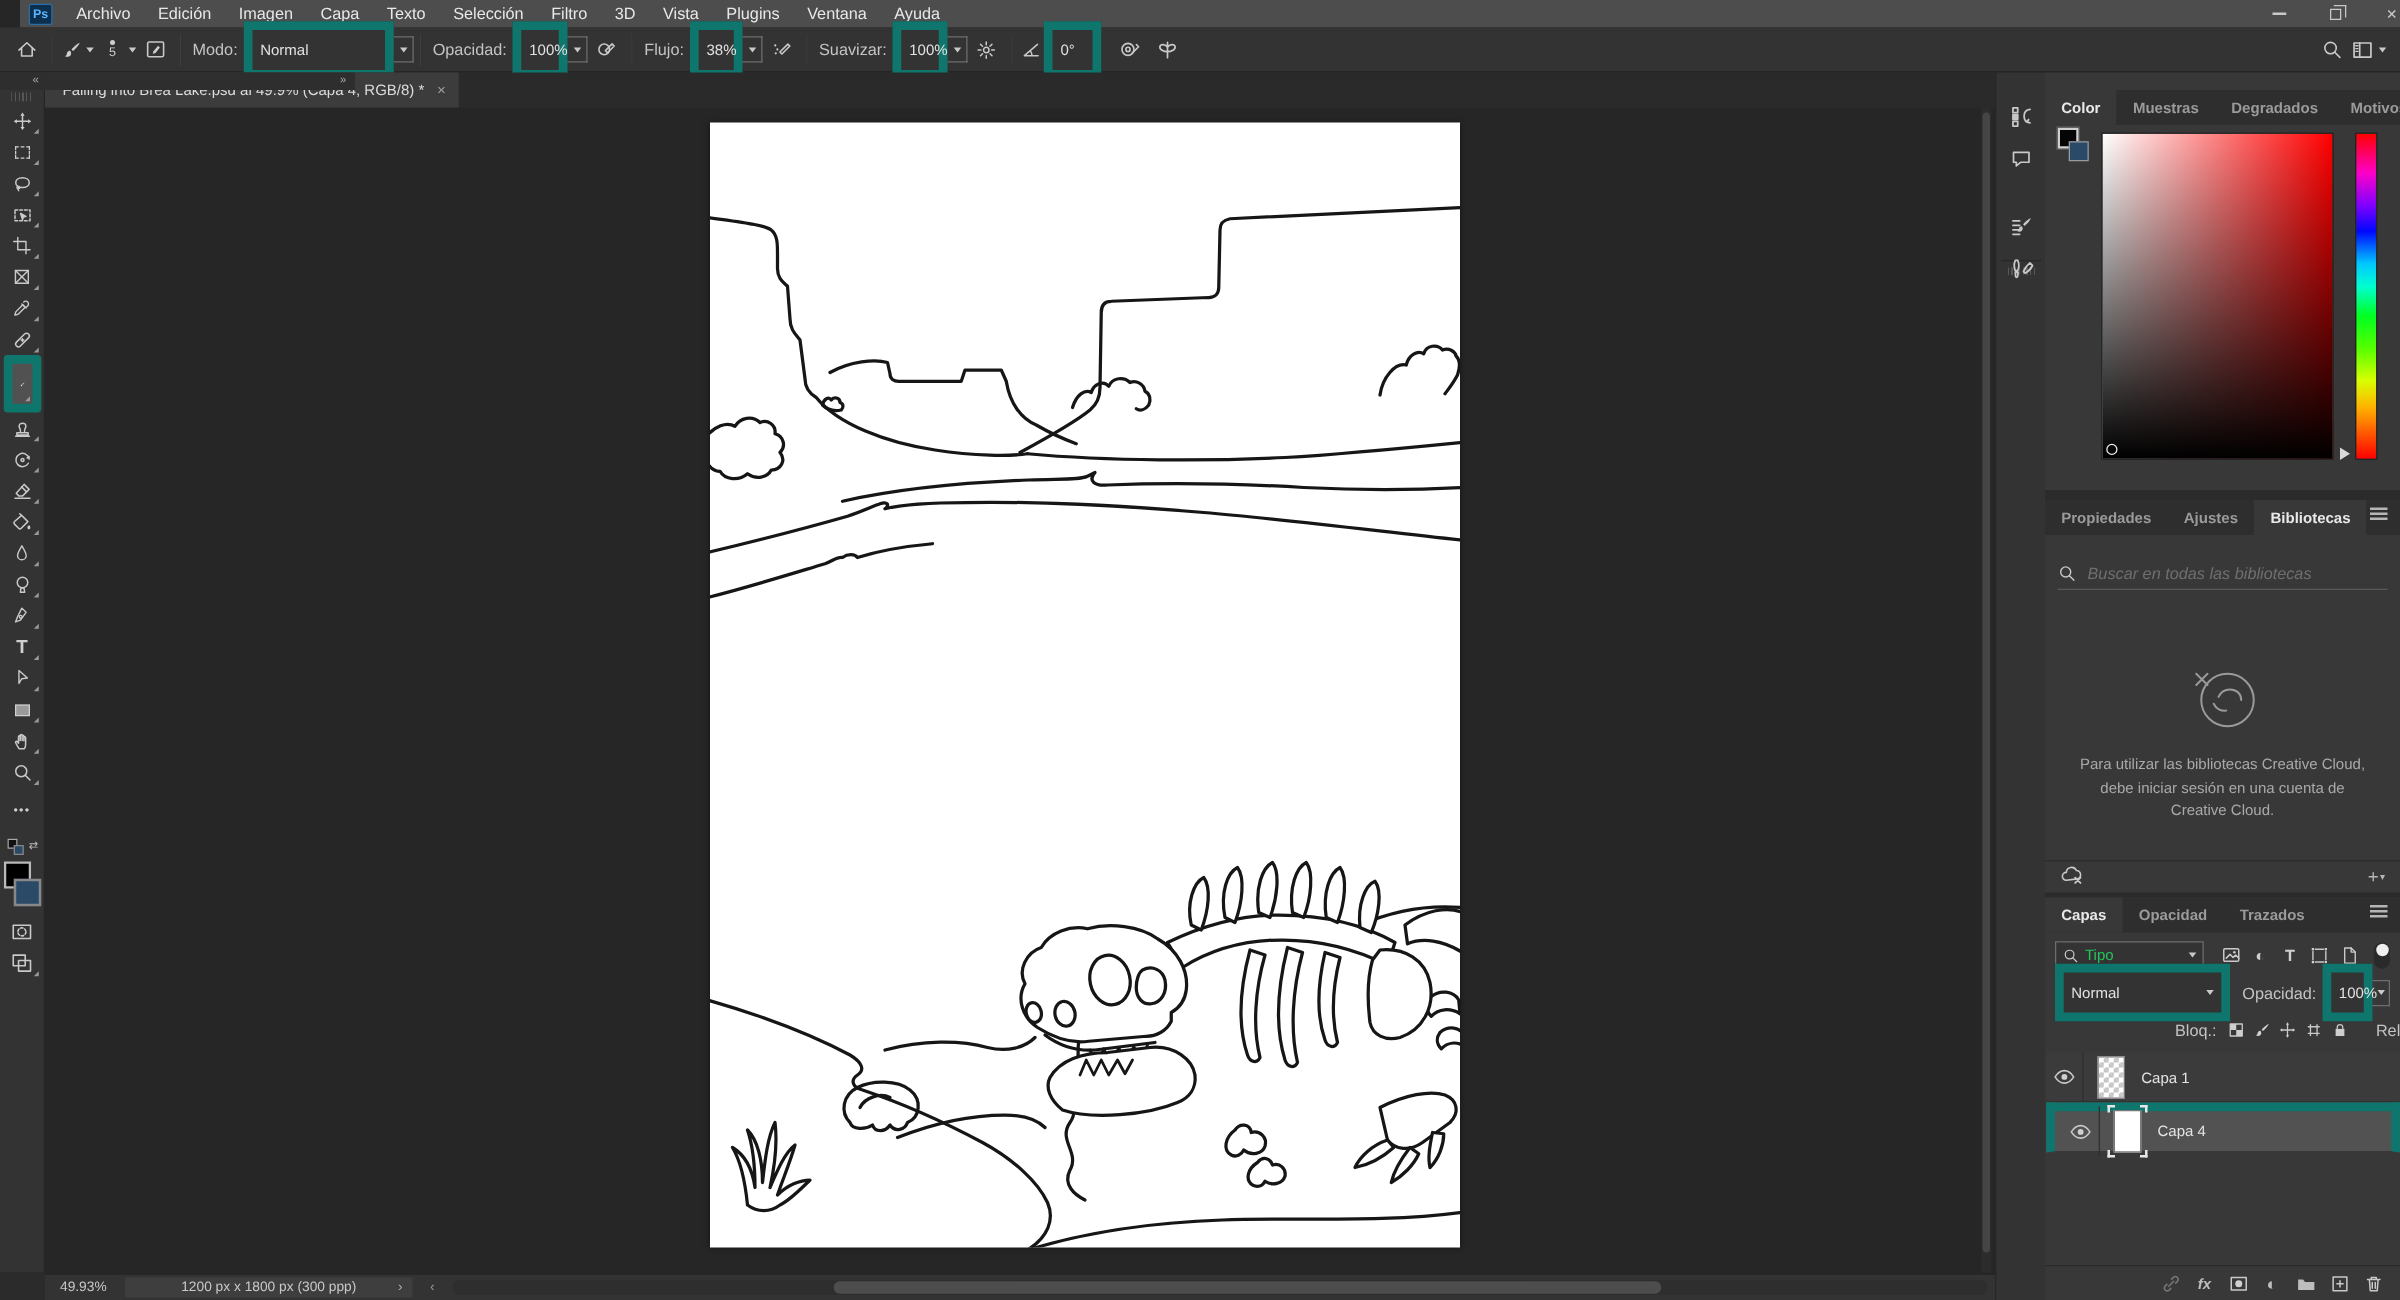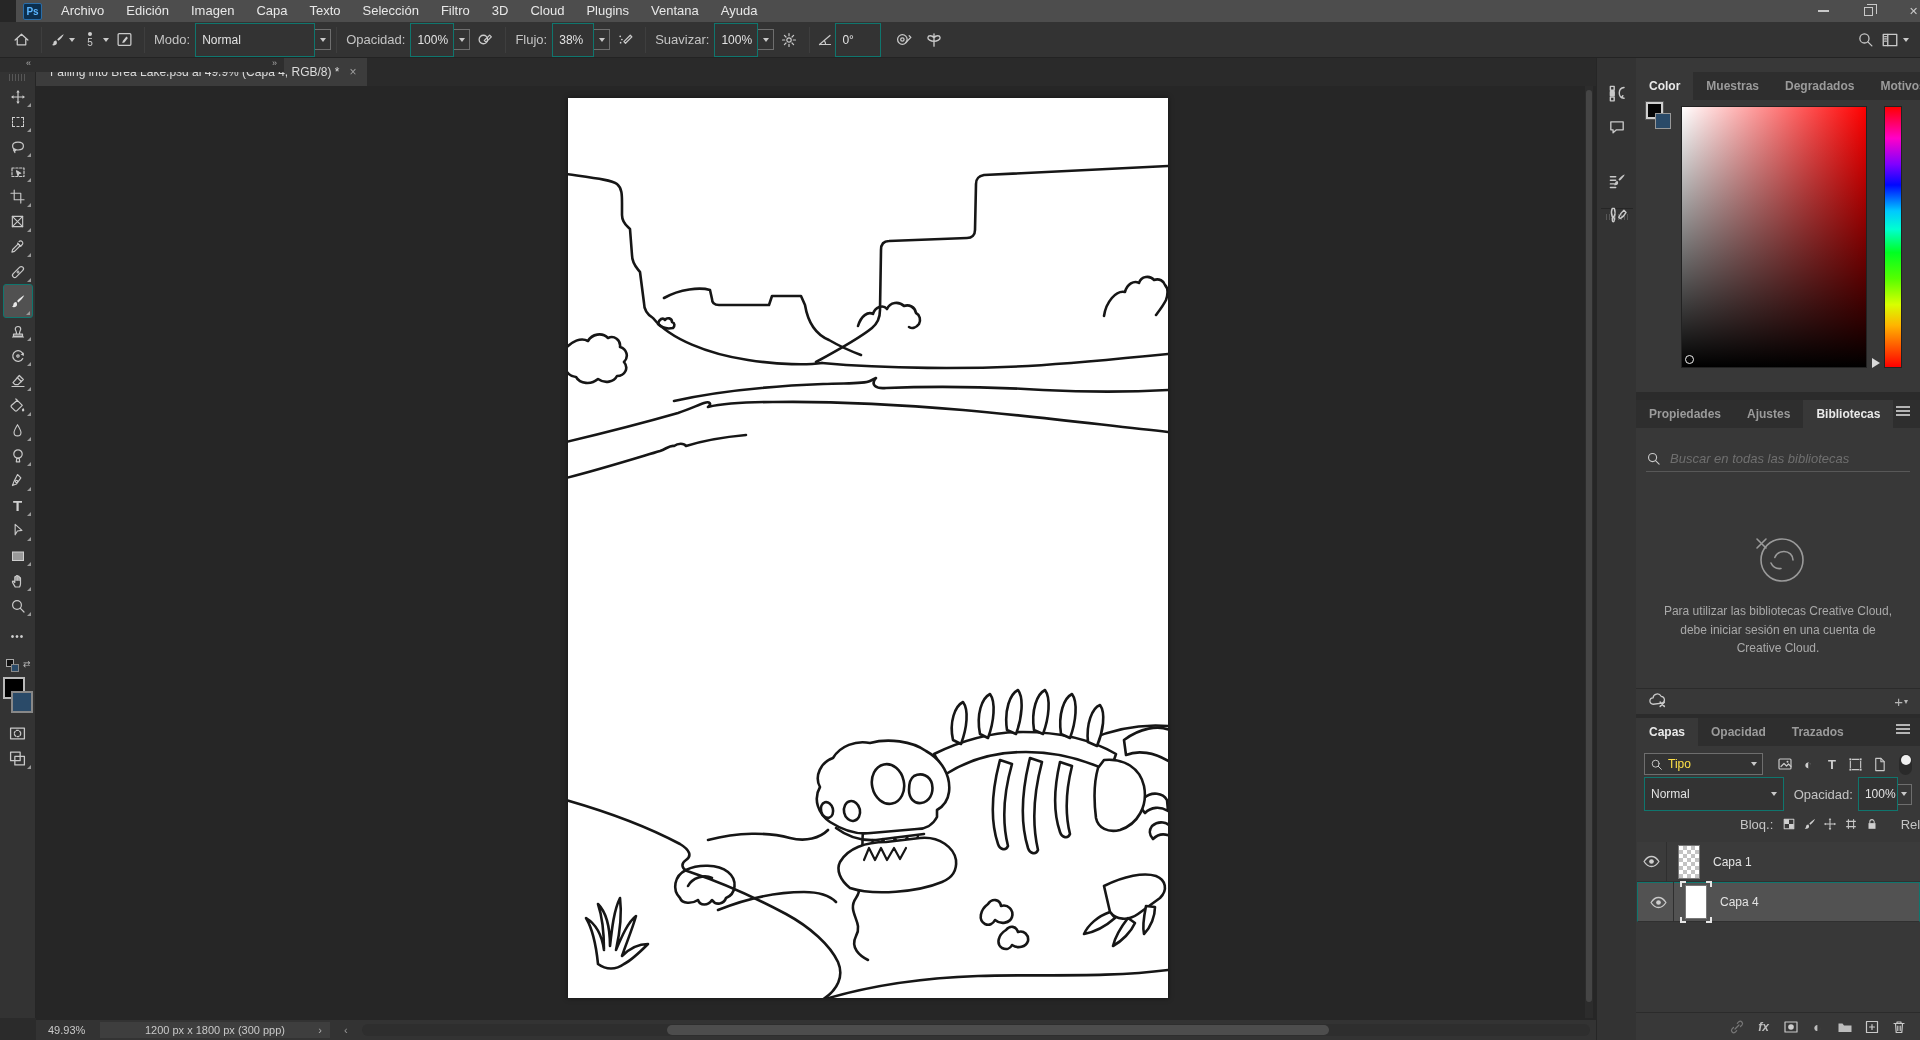--- a/index.html
+++ b/index.html
@@ -16,21 +16,21 @@
   .winbtn { width:45px; height:22px; display:flex; align-items:center; justify-content:center; color:#c9c9c9; font-size:11px; }
   .min-bar { width:11px; height:2px; background:#c9c9c9; }
   .restore-sq { width:9px; height:9px; border:1.5px solid #c9c9c9; position:relative; }
   .restore-sq::before { content:""; position:absolute; left:2px; top:-4px; width:9px; height:9px; border:1.5px solid #c9c9c9; border-bottom:none; border-left:none; }
 
   
   #optionsbar { left:0; top:22px; width:1920px; height:36px; background:#333333; border-bottom:1px solid #232323; display:flex; align-items:center; }
   .ob-ic { width:30px; height:26px; display:flex; align-items:center; justify-content:center; color:#cfcfcf; flex:none; }
   .vsep { width:1px; height:26px; background:#272727; border-right:1px solid #3e3e3e; margin:0 5px; flex:none; }
   .ob-label { font-size:13px; color:#c4c4c4; margin:0 5px 0 4px; white-space:nowrap; }
-  .sel { height:21px; border:1px solid #0f766e; background:#333333; display:flex; align-items:center; font-size:12px; color:#e2e2e2; padding:16px 6px; }
+  .sel { height:21px; border:7px solid #0f766e; background:#333333; display:flex; align-items:center; font-size:12px; color:#e2e2e2; padding:16px 6px; }
   .chevbox { height:21px; width:16px; border:1px solid #6e6e6e; border-left:none; display:flex; align-items:center; justify-content:center; }
   .tri-dn { width:0; height:0; border-left:4px solid transparent; border-right:4px solid transparent; border-top:5px solid #c9c9c9; }
   .tri-dn.sm { border-left-width:3px; border-right-width:3px; border-top-width:4px; }
   #brush-preset { display:flex; flex-direction:column; align-items:center; justify-content:center; width:26px; height:28px; color:#cfcfcf; }
   #brush-preset .dot { width:4px; height:4px; border-radius:50%; background:#cfcfcf; margin-bottom:2px; }
   #brush-preset .num { font-size:10px; line-height:10px; }
   #ob-right { margin-left:auto; display:flex; align-items:center; margin-right:10px; }
   svg.ic { stroke:#c9c9c9; fill:none; stroke-width:1.2; stroke-linecap:round; stroke-linejoin:round; }
 
   
@@ -95,21 +95,21 @@
   #lib-search { left:1646px; top:446px; width:264px; height:26px; display:flex; align-items:center; border-bottom:1px solid #585858; }
   #lib-search .ph { font-size:13px; font-style:italic; color:#6f6f6f; margin-left:9px; }
   #cc-logo { left:1748px; top:530px; width:62px; height:56px; }
   #lib-msg { left:1660px; top:602px; width:236px; font-size:12px; color:#a9a9a9; text-align:center; line-height:1.55; }
   #lib-bottom { left:1636px; top:688px; width:284px; height:26px; border-top:1px solid #2b2b2b; display:flex; align-items:center; }
   #lib-bottom .cloudx { margin-left:12px; }
   #lib-bottom .plus { margin-left:auto; margin-right:12px; color:#b5b5b5; font-size:15px; display:flex; align-items:center; }
 
   
   #flt-row { left:1644px; top:752px; width:268px; height:24px; display:flex; align-items:center; }
-  #flt-sel { width:120px; height:22px; border:1px solid #6e6e6e; background:#333; display:flex; align-items:center; font-size:12px; color:#fde047; padding:0 5px;justify-content:space-between; }
+  #flt-sel { width:120px; height:22px; border:1px solid #6e6e6e; background:#333; display:flex; align-items:center; font-size:12px; color:#22c55e; padding:0 5px;justify-content:space-between; }
   #flt-sel .q { margin-right:5px; }
   #flt-sel .tri-dn { margin-left:auto; }
   .flt-ic { width:24px; display:flex; justify-content:center; color:#cfcfcf; font-size:13px; }
   #pill { width:13px; height:21px; background:#2a2a2a; border-radius:7px; position:relative; margin-left:8px; }
   #pill::before { content:""; position:absolute; left:1.5px; top:1.5px; width:10px; height:10px; border-radius:50%; background:#f0f0f0; }
   #blend-row { left:1644px; top:782px; width:268px; height:24px; display:flex; align-items:center; }
   #lock-row { left:1740px; top:812px; width:268px; height:24px; display:flex; align-items:center; }
   .lock-ic { width:23px; display:flex; justify-content:center; color:#cfcfcf; }
   .lrow { position:absolute; left:1637px; width:283px; height:40px; display:flex; align-items:center; border-bottom:1px solid #303030; background:#3b3b3b; }
   .lrow.sel { background:#525252; }
@@ -146,21 +146,21 @@
   <div id="menubar" class="abs">
     <div id="ps-badge">Ps</div>
     <span class="menu-item">Archivo</span>
     <span class="menu-item">Edición</span>
     <span class="menu-item">Imagen</span>
     <span class="menu-item">Capa</span>
     <span class="menu-item">Texto</span>
     <span class="menu-item">Selección</span>
     <span class="menu-item">Filtro</span>
     <span class="menu-item">3D</span>
-    <span class="menu-item">Cloud</span>
+    <span class="menu-item">Vista</span>
     <span class="menu-item">Plugins</span>
     <span class="menu-item">Ventana</span>
     <span class="menu-item">Ayuda</span>
     <div id="win-controls">
       <div class="winbtn">
           <div class="min-bar"></div>
         </div>
       <div class="winbtn">
           <div class="restore-sq"></div>
         </div>

